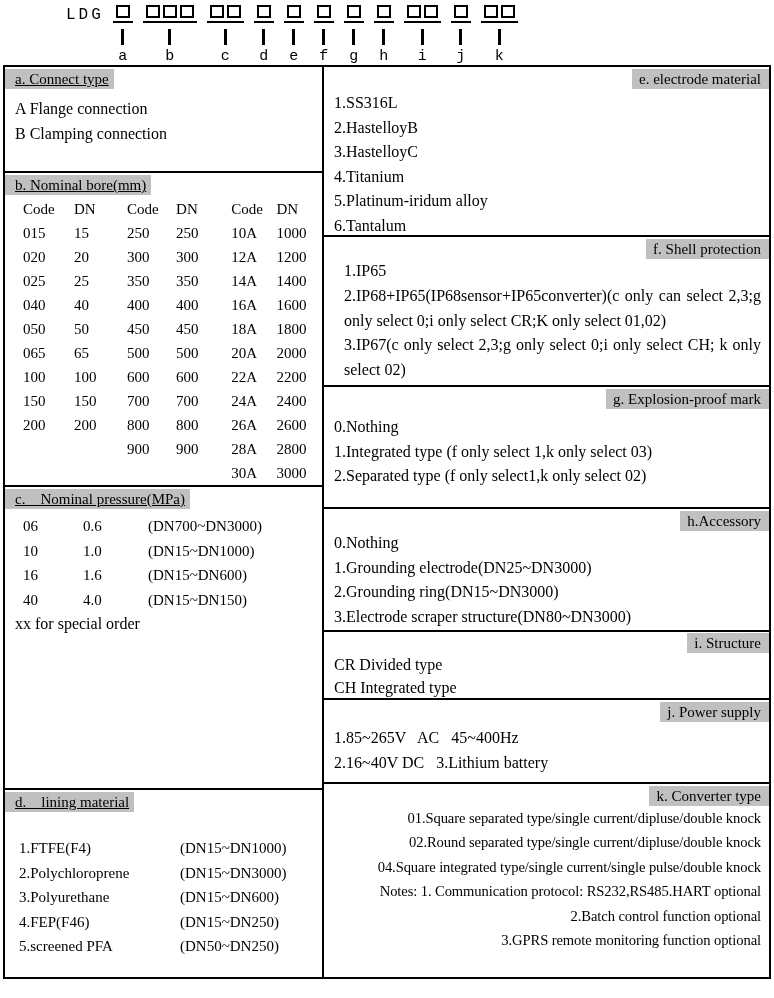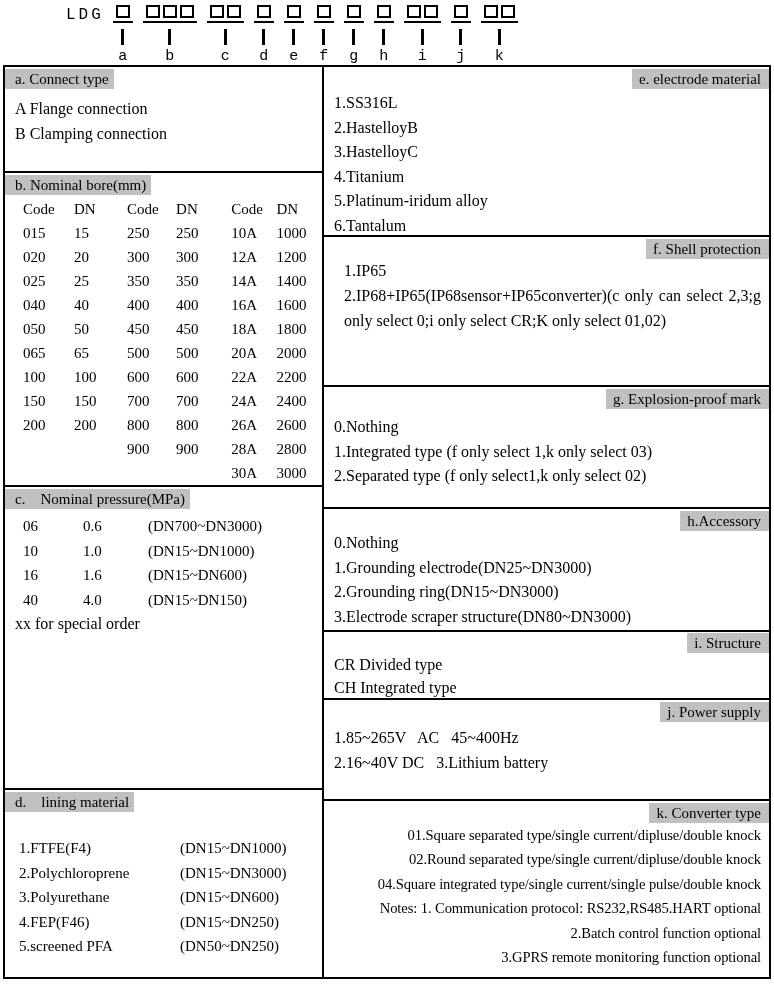--- a/index.html
+++ b/index.html
@@ -16,21 +16,21 @@
   .tick{width:3px;height:16px;background:#000;margin-top:6px;}
   .letter{font-family:"Liberation Mono","DejaVu Sans Mono",monospace;font-size:15px;line-height:16px;margin-top:4px;}
 
   
   .grid{display:flex;width:768px;height:914px;margin-left:3px;border:2px solid #000;box-sizing:border-box;}
   .col-left{width:319px;border-right:2px solid #000;box-sizing:border-box;display:flex;flex-direction:column;}
   .col-right{flex:1;display:flex;flex-direction:column;min-width:0;}
   .sec{box-sizing:border-box;border-bottom:2px solid #000;padding:2px 8px 0 10px;overflow:hidden;}
   .sec.last{border-bottom:none;flex:1;}
   .title{display:inline-block;background:#c0c0c0;font-size:15px;line-height:18px;white-space:pre;padding:1px 5px 1px 4px;}
-  .head-l .title{margin-left:-10px;padding-left:10px;}
+  .head-l .title{margin-left:-10px;padding-left:10px;text-decoration:underline;}
   .head-r{text-align:right;}
   .head-r .title{margin-right:-8px;padding-right:8px;padding-left:7px;margin-left:45px;}
   p{margin:0;font-size:16px;line-height:24.5px;}
   .pre{white-space:pre;}
   .just{text-align:justify;}
 
   
   .sec-a{height:106px;}
   .sec-a p:first-of-type{margin-top:8px;}
   .sec-b{height:314px;}
@@ -56,21 +56,21 @@
   
   .sec-e{height:170px;}
   .sec-e p:first-of-type{margin-top:2px;}
   .sec-f{height:150px;padding-left:20px;}
   .sec-f p{line-height:24.8px;}
   .sec-g{height:122px;}
   .sec-g p:first-of-type{margin-top:6px;}
   .sec-h{height:123px;}
   .sec-i{height:68px;padding-top:1px;}
   .sec-i p{line-height:23px;}
-  .sec-j{height:101px;}
+  .sec-j{height:84px;}
   .sec-j p:first-of-type{margin-top:4px;}
   .sec-k p{line-height:24.4px;font-size:14.6px;letter-spacing:-0.1px;text-align:right;}
   .indent{padding-left:44px;}
 </style>
 </head>
 <body>
 
 <div class="page">
 
   <div class="diagram">
@@ -342,20 +342,21 @@
         <p>3.HastelloyC</p>
         <p>4.Titanium</p>
         <p>5.Platinum-iridum alloy</p>
         <p>6.Tantalum</p>
       </section>
 
       <section class="sec sec-f">
         <div class="head-r"><span class="title">f. Shell protection</span></div>
         <p>1.IP65</p>
         <p class="just">2.IP68+IP65(IP68sensor+IP65converter)(c only can select 2,3;g only select 0;i only select CR;K only select 01,02)</p>
+        <p class="just">3.IP67(c only select 2,3;g only select 0;i only select CH; k only select 02)</p>
       </section>
 
       <section class="sec sec-g">
         <div class="head-r"><span class="title">g. Explosion-proof mark</span></div>
         <p>0.Nothing</p>
         <p>1.Integrated type (f only select 1,k only select 03)</p>
         <p>2.Separated type (f only select1,k only select 02)</p>
       </section>
 
       <section class="sec sec-h">

